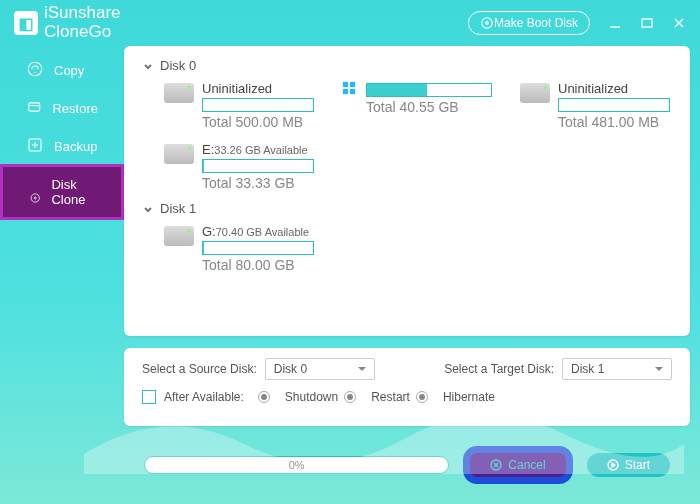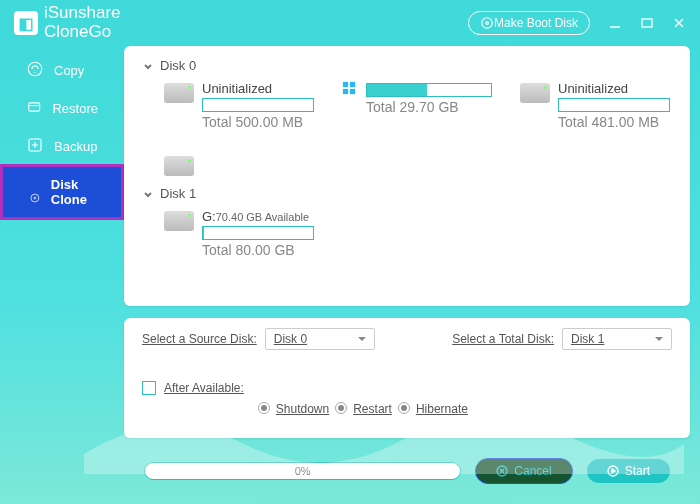--- a/index.html
+++ b/index.html
@@ -7,51 +7,51 @@
 .header { height: 46px; display: flex; align-items: center; padding: 0 14px; color: #fff; }
 .logo { display: flex; align-items: center; gap: 6px; }
 .logo-icon { width: 24px; height: 24px; background: #fff; border-radius: 4px; display: flex; align-items: center; justify-content: center; color: #3fd9d9; font-weight: bold; }
 .logo-text { font-size: 17px; line-height: 1.1; font-weight: 500; }
 .header-right { margin-left: auto; display: flex; align-items: center; gap: 18px; }
 .make-boot { border: 1px solid #fff; border-radius: 14px; padding: 4px 11px; font-size: 12px; display: flex; align-items: flex-start; cursor: pointer; color: #fff; }
 .win-btn { width: 14px; height: 14px; cursor: pointer; fill: #fff; stroke: #fff; }
 .body { display: flex; height: 458px; }
 .sidebar { width: 124px; padding-top: 4px; }
 .side-item { display: flex; align-items: flex-end; gap: 10px; padding: 10px 26px; color: #fff; font-size: 13px; cursor: pointer; }
-.side-item.active { background: #1d4ed8; border: 3px solid #b030c0; border-right: 3px solid #b030c0; font-weight: bold; }
+.side-item.active { background: #701a75; border: 3px solid #b030c0; border-right: 3px solid #b030c0; }
 .side-icon { width: 18px; height: 18px; fill: none; stroke: #fff; stroke-width: 1.5; }
 .main { flex: 1; padding: 0 10px 10px 0; display: flex; flex-direction: column; gap: 12px; position: relative; }
 .panel { background: #fff; border-radius: 6px; box-shadow: 0 1px 3px rgba(0,0,0,0.08); }
 .disk-panel { flex: 1; padding: 12px 18px; overflow: auto; }
 .disk-group { margin-bottom: 10px; }
 .disk-header { display: flex; align-items: center; gap: 6px; color: #555; font-size: 13px; cursor: pointer; margin-bottom: 8px; }
 .chev { width: 12px; height: 12px; stroke: #777; stroke-width: 2; fill: none; }
-.partitions { display: flex; flex-wrap: wrap; gap: 24px 28px; padding-left: 22px; }
+.partitions { display: flex; flex-wrap: wrap; gap: 12px 28px; padding-left: 22px; }
 .part { display: flex; gap: 8px; width: 150px; }
 .disk-draw { width: 30px; height: 20px; background: linear-gradient(#ddd,#bbb); border-radius: 3px; margin-top: 2px; position: relative; }
 .disk-draw::after { content:''; position: absolute; right: 3px; top: 3px; width: 3px; height: 3px; background: #7f7; border-radius: 50%; }
 .part-info { flex: 1; }
 .part-title { font-size: 11px; color: #666; white-space: nowrap; }
 .part-title .lbl { font-size: 13px; color: #444; }
 .bar { height: 14px; border: 1px solid #2bbfc0; margin: 2px 0; position: relative; background: #fff; }
 .bar-fill { height: 100%; background: #3ad0d0; }
 .part-total { font-size: 14px; color: #888; }
 .win-logo { width: 14px; height: 14px; margin-right: 2px; }
 .options-panel { padding: 10px 18px 12px; }
-.opt-row { display: flex; align-items: center; font-size: 12px; color: #555; gap: 8px; margin-bottom: 10px; text-decoration: underline; }
+.opt-row { display: flex; align-items: center; font-size: 12px; color: #555; gap: 8px; margin-bottom: 10px; }
 .select { border: 1px solid #ccc; padding: 3px 24px 3px 8px; border-radius: 2px; font-size: 12px; color: #555; background: #fff; position: relative; cursor: pointer; min-width: 110px; }
 .select::after { content:''; position:absolute; right:8px; top:8px; border:4px solid transparent; border-top-color:#888; }
 .chk { width: 14px; height: 14px; border: 1px solid #2bbfc0; background: #fff; cursor: pointer; }
-.radio { display: flex; gap: 6px; margin-left: 6px; margin-top: 42px; }
+.radio { display: flex; align-items: center; gap: 15px; margin-left: 6px; }
 .radio-dot { width: 12px; height: 12px; border: 1px solid #aaa; border-radius: 50%; display: flex; align-items: center; justify-content: center; }
 .radio-dot span { width: 6px; height: 6px; border-radius: 50%; background: #888; }
 .bottom-bar { display: flex; align-items: center; gap: 14px; padding: 8px 20px 10px; }
 .progress { flex: 1; height: 18px; border: 1px solid #2bbfc0; border-radius: 10px; display: flex; align-items: center; justify-content: center; font-size: 11px; color: #666; background: #fff; }
 .btn { border-radius: 14px; padding: 5px 20px; font-size: 12px; cursor: pointer; display: flex; align-items: center; gap: 6px; }
-.btn-cancel { border: 1px solid #1d4ed8; color: #2bbfc0; background: #14532d; }
+.btn-cancel { border: 7px solid #1d4ed8; color: #2bbfc0; background: #4c1d95; }
 .btn-start { background: #1fc4c4; color: #fff; }
 .bg-deco { position: absolute; left: -40px; right: -40px; bottom: 30px; height: 90px; opacity: 0.3; }
 </style>
 </head>
 <body>
 
 <div class="header">
   <div class="logo">
     <div class="logo-icon">◧</div>
     <div class="logo-text"><span>iSunshare</span><br><span>CloneGo</span></div>
@@ -137,35 +137,42 @@
       <svg class="win-logo" viewBox="0 0 16 16">
                 <rect x="1" y="1" width="6" height="6" fill="#29b6f6"></rect>
                 <rect x="9" y="1" width="6" height="6" fill="#29b6f6"></rect>
                 <rect x="1" y="9" width="6" height="6" fill="#29b6f6"></rect>
                 <rect x="9" y="9" width="6" height="6" fill="#29b6f6"></rect>
               </svg>
       <div class="part-info">
         <div class="bar">
                   <div class="bar-fill" style="width:48%"></div>
                 </div>
-        <div class="part-total">Total 29.70 GB</div>
+        <div class="part-total">Total 40.55 GB</div>
       </div>
             </div>
             <div class="part">
       <div class="disk-draw"></div>
       <div class="part-info">
         <div class="part-title"><span class="lbl">Uninitialized</span><span></span></div>
         <div class="bar">
                   <div class="bar-fill" style="width:0%"></div>
                 </div>
         <div class="part-total">Total 481.00 MB</div>
       </div>
             </div>
             <div class="part">
       <div class="disk-draw"></div>
+      <div class="part-info">
+        <div class="part-title"><span class="lbl">E:</span><span>33.26 GB Available</span></div>
+        <div class="bar">
+                  <div class="bar-fill" style="width:1%"></div>
+                </div>
+        <div class="part-total">Total 33.33 GB</div>
+      </div>
             </div>
           </div>
         </div>
         <div class="disk-group">
           <div class="disk-header">
             <svg class="chev" viewBox="0 0 12 12">
               <path d="M3 5l3 3 3-3"></path>
             </svg>
             <span>Disk 1</span>
           </div>
@@ -181,21 +188,21 @@
       </div>
             </div>
           </div>
         </div>
       </div>
 
     <div class="panel options-panel">
       <div class="opt-row">
         <span>Select a Source Disk:</span>
         <div class="select"><span>Disk 0</span></div>
-        <span style="margin-left:auto">Select a Total Disk:</span>
+        <span style="margin-left:auto">Select a Target Disk:</span>
         <div class="select"><span>Disk 1</span></div>
       </div>
       <div class="opt-row">
         <div class="chk"></div>
         <span>After Available:</span>
         <div id="radios" style="display:flex">
             <div class="radio">
               <div class="radio-dot">
                 <span></span>
               </div>

